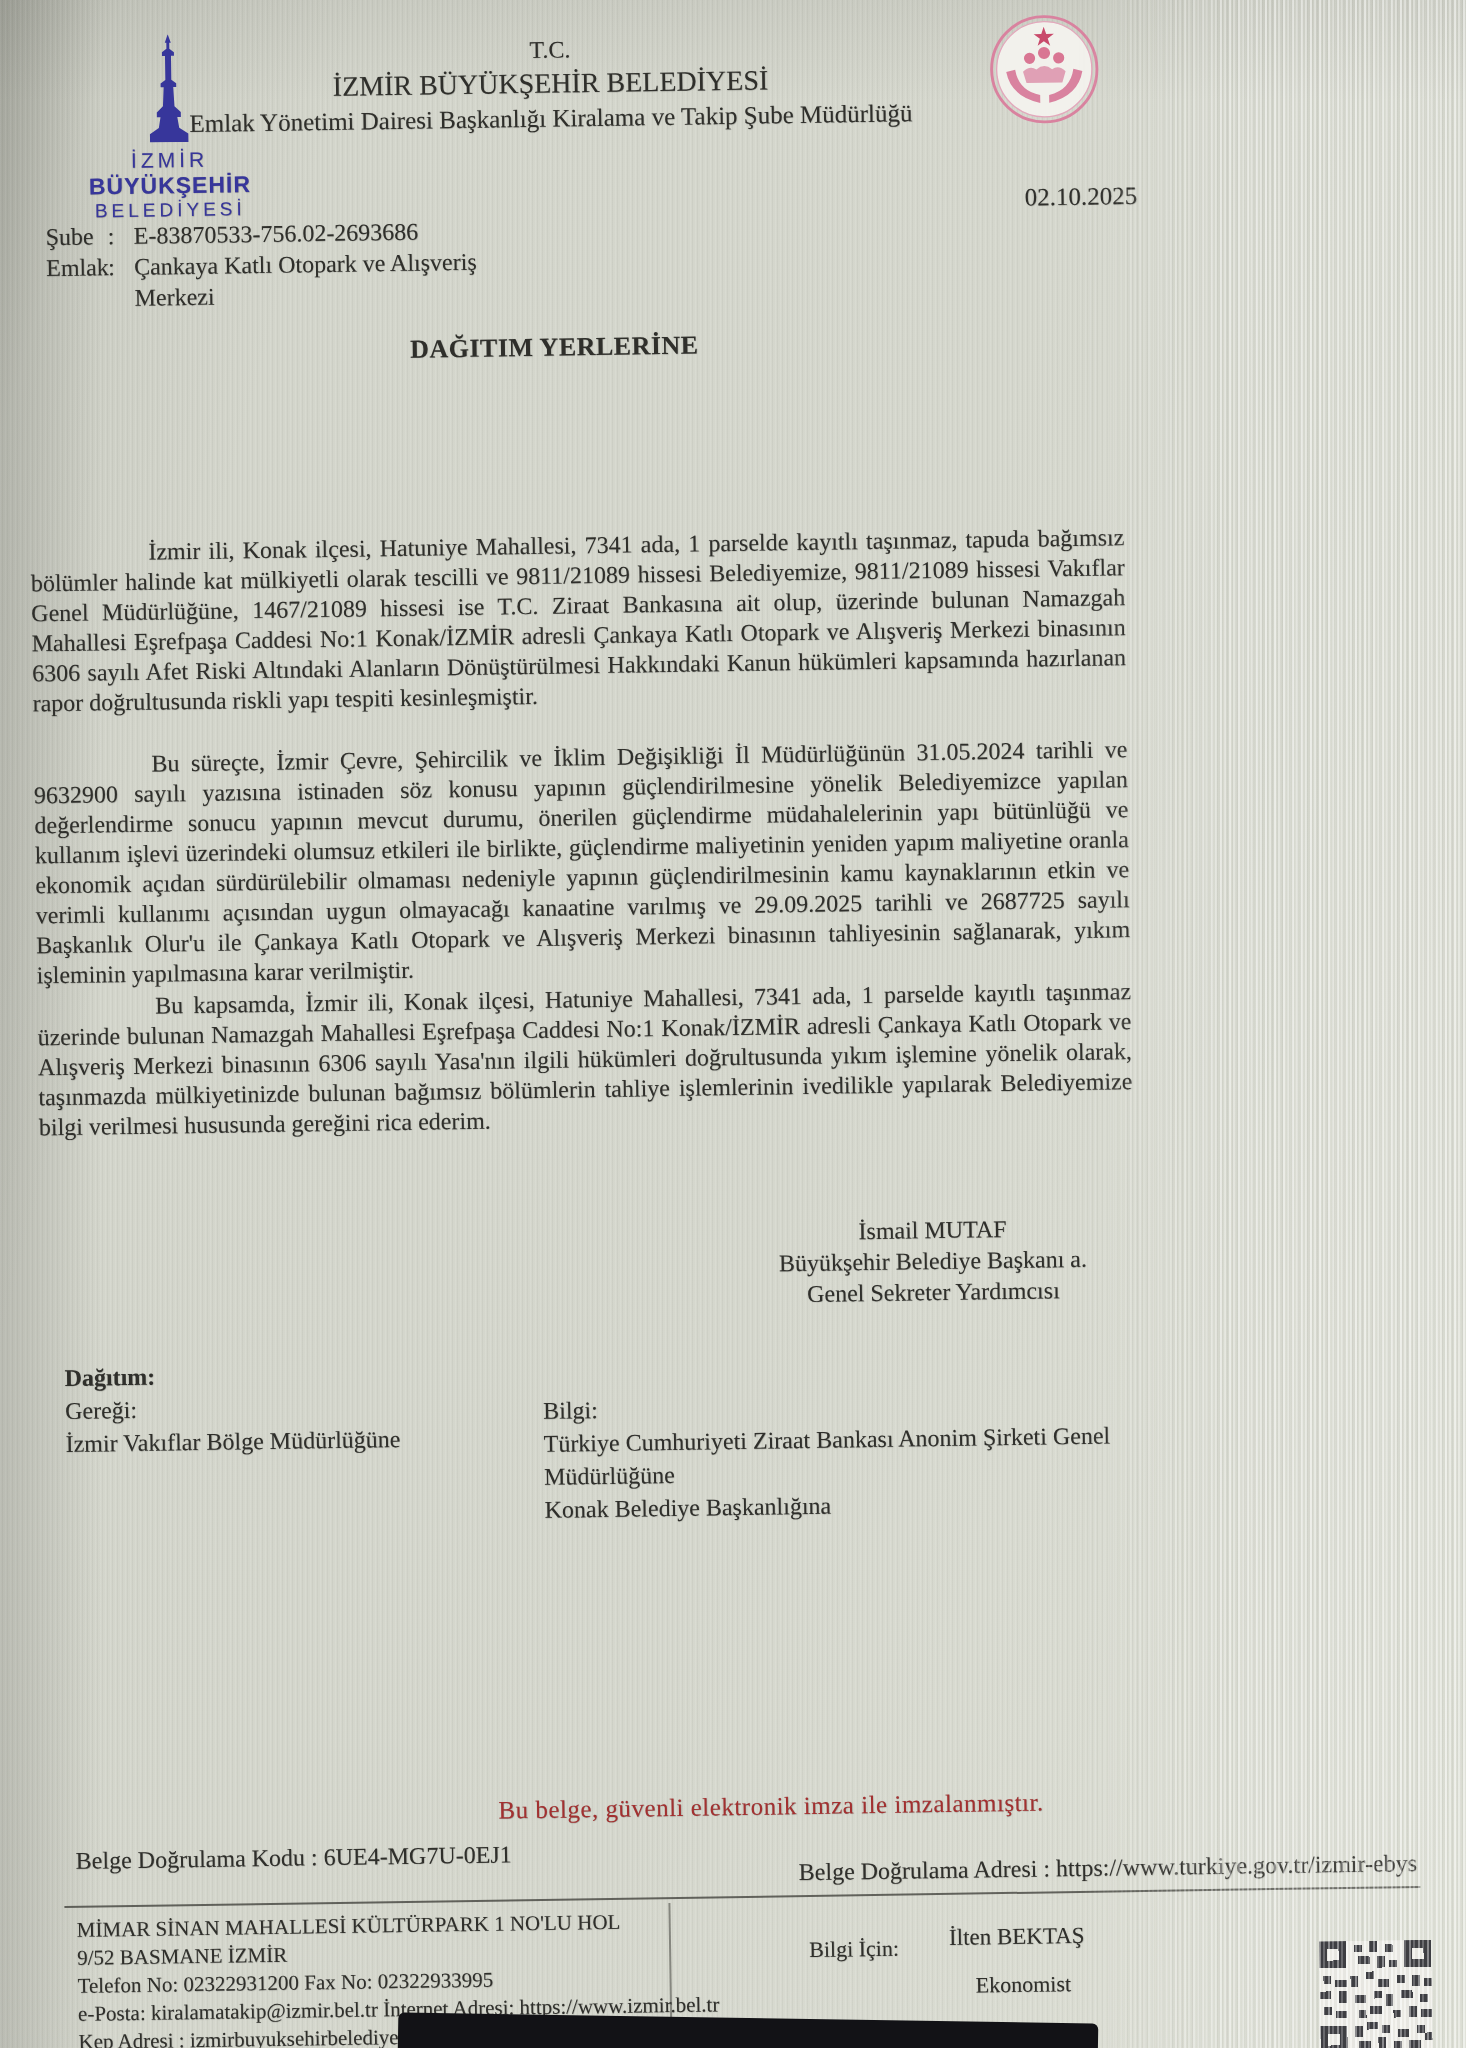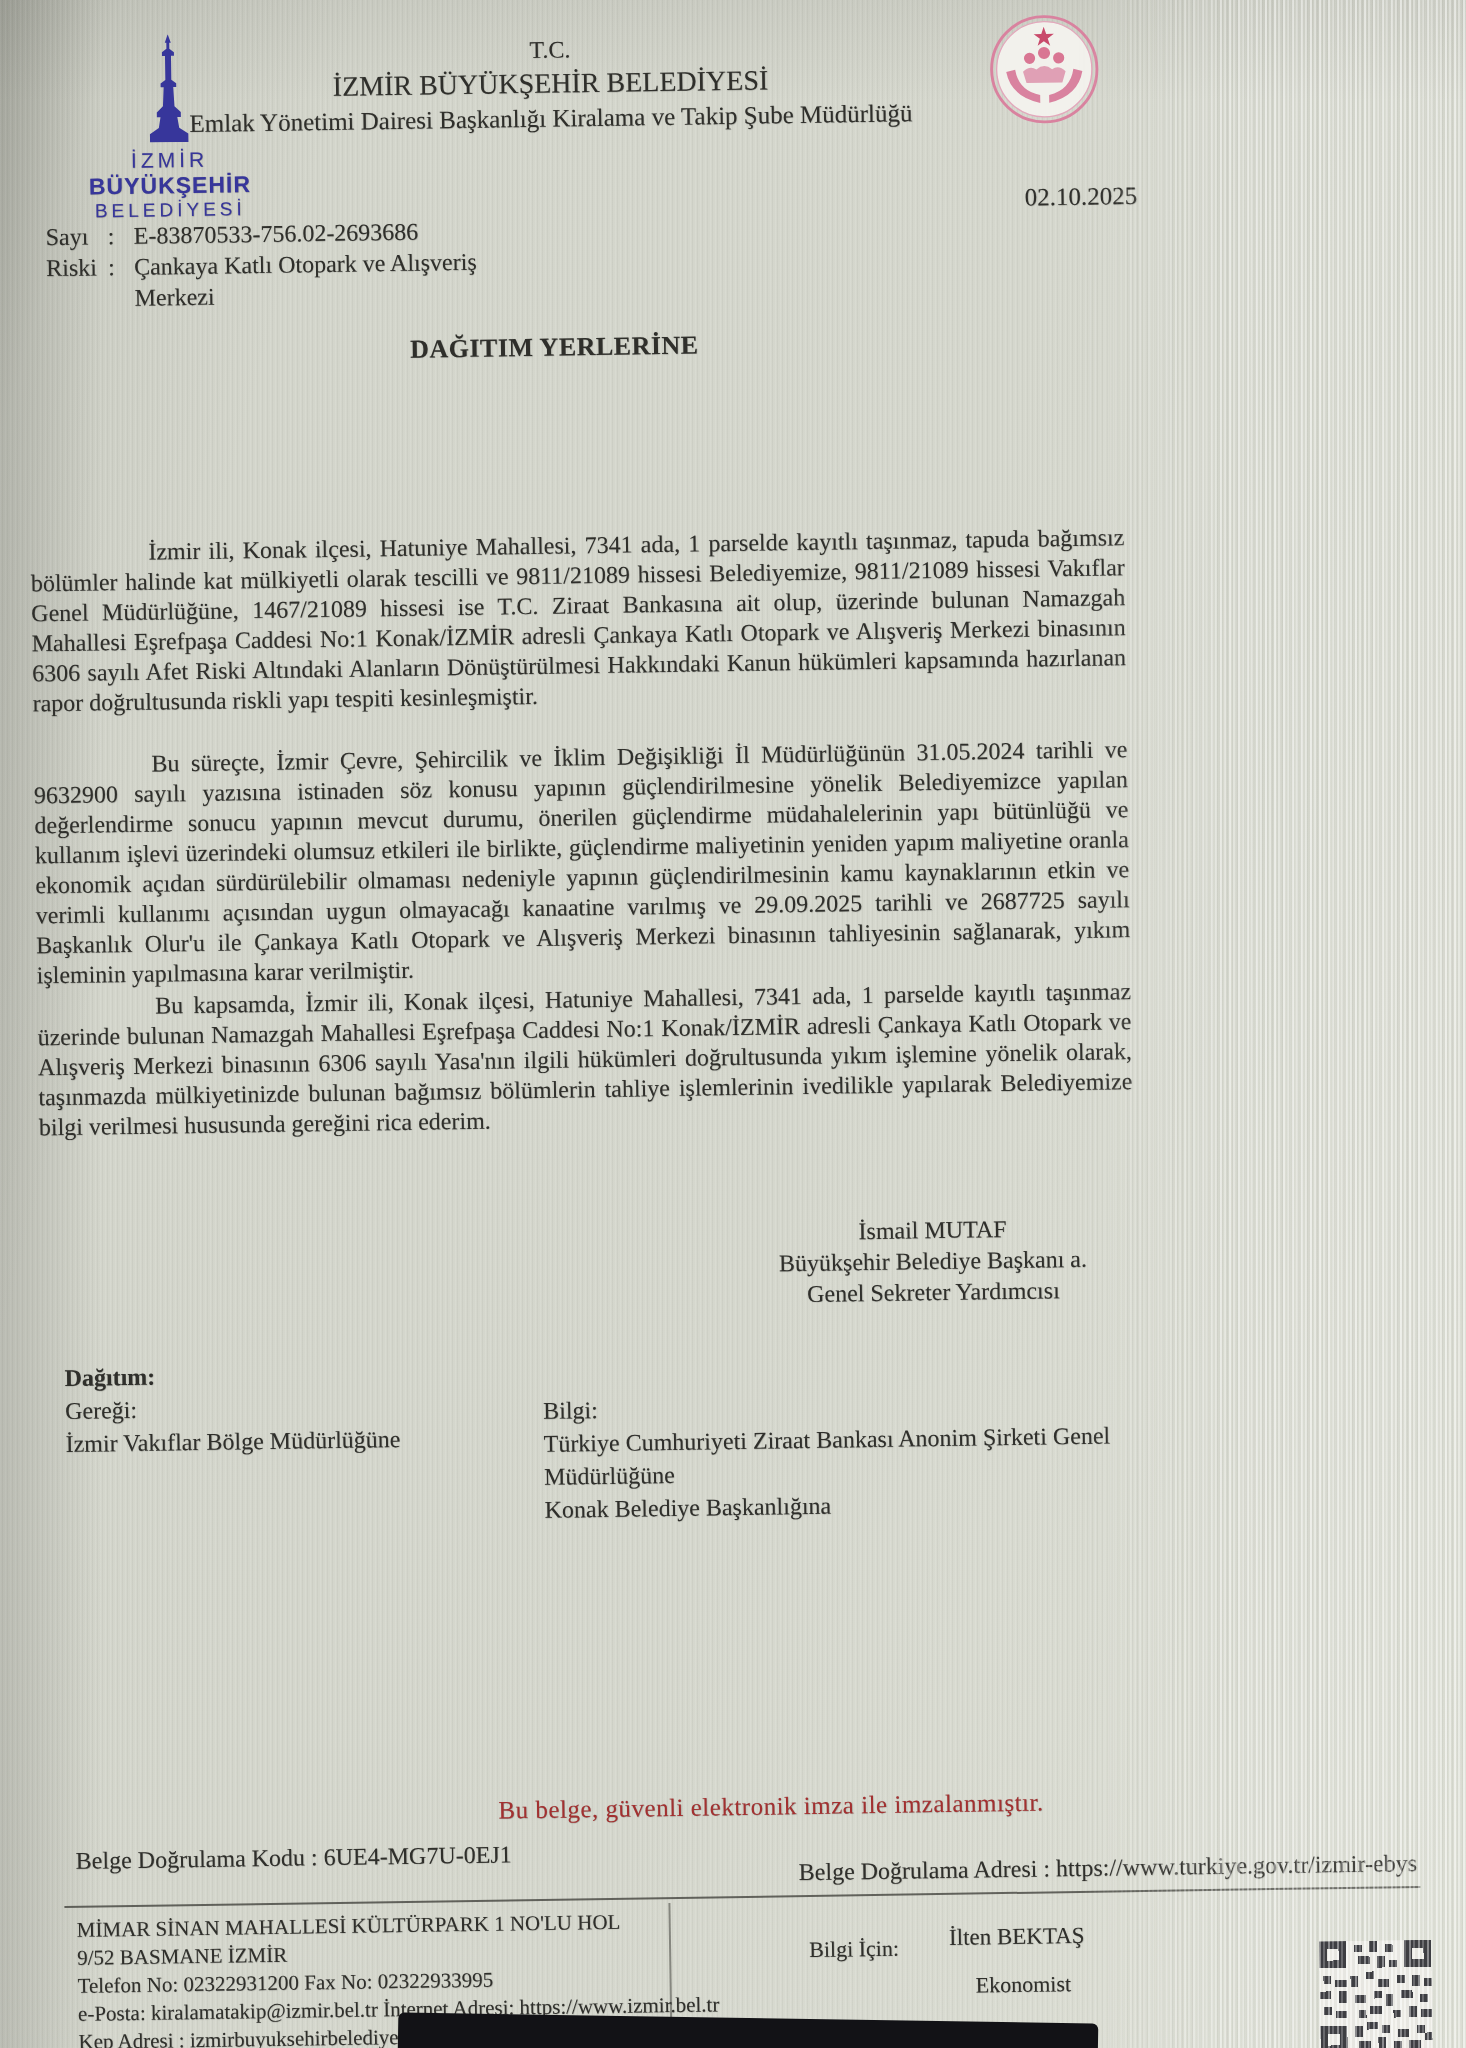--- a/index.html
+++ b/index.html
@@ -118,26 +118,26 @@
         <path d="M31,52 Q37,46 43,50 Q50,44 57,50 Q63,46 69,52 L66,62 L34,62 Z" fill="#e0a0b5"></path>
         <path d="M16,52 Q20,74 46,80 L46,73 Q27,69 24,50 Z" fill="#d9829f"></path>
         <path d="M84,52 Q80,74 54,80 L54,73 Q73,69 76,50 Z" fill="#d9829f"></path>
       </svg>
     </div>
 
     <div class="doc date">02.10.2025</div>
 
     <div class="doc meta">
       <div class="row">
-        <span class="lab">Sayı</span>
+        <span class="lab">Şube</span>
         <span class="col">:</span>
         <span>E-83870533-756.02-2693686</span>
       </div>
       <div class="row">
-        <span class="lab">Riski</span>
+        <span class="lab">Emlak</span>
         <span class="col">:</span>
         <span class="val">Çankaya Katlı Otopark ve Alışveriş Merkezi</span>
       </div>
     </div>
 
     <div class="doc heading">DAĞITIM YERLERİNE</div>
 
     <div class="doc para p1">İzmir ili, Konak ilçesi, Hatuniye Mahallesi, 7341 ada, 1 parselde kayıtlı taşınmaz, tapuda bağımsız bölümler halinde kat mülkiyetli olarak tescilli ve 9811/21089 hissesi Belediyemize, 9811/21089 hissesi Vakıflar Genel Müdürlüğüne, 1467/21089 hissesi ise T.C. Ziraat Bankasına ait olup, üzerinde bulunan Namazgah Mahallesi Eşrefpaşa Caddesi No:1 Konak/İZMİR adresli Çankaya Katlı Otopark ve Alışveriş Merkezi binasının 6306 sayılı Afet Riski Altındaki Alanların Dönüştürülmesi Hakkındaki Kanun hükümleri kapsamında hazırlanan rapor doğrultusunda riskli yapı tespiti kesinleşmiştir.</div>
     <div class="doc para p2">Bu süreçte, İzmir Çevre, Şehircilik ve İklim Değişikliği İl Müdürlüğünün 31.05.2024 tarihli ve 9632900 sayılı yazısına istinaden söz konusu yapının güçlendirilmesine yönelik Belediyemizce yapılan değerlendirme sonucu yapının mevcut durumu, önerilen güçlendirme müdahalelerinin yapı bütünlüğü ve kullanım işlevi üzerindeki olumsuz etkileri ile birlikte, güçlendirme maliyetinin yeniden yapım maliyetine oranla ekonomik açıdan sürdürülebilir olmaması nedeniyle yapının güçlendirilmesinin kamu kaynaklarının etkin ve verimli kullanımı açısından uygun olmayacağı kanaatine varılmış ve 29.09.2025 tarihli ve 2687725 sayılı Başkanlık Olur'u ile Çankaya Katlı Otopark ve Alışveriş Merkezi binasının tahliyesinin sağlanarak, yıkım işleminin yapılmasına karar verilmiştir.</div>
     <div class="doc para p3">Bu kapsamda, İzmir ili, Konak ilçesi, Hatuniye Mahallesi, 7341 ada, 1 parselde kayıtlı taşınmaz üzerinde bulunan Namazgah Mahallesi Eşrefpaşa Caddesi No:1 Konak/İZMİR adresli Çankaya Katlı Otopark ve Alışveriş Merkezi binasının 6306 sayılı Yasa'nın ilgili hükümleri doğrultusunda yıkım işlemine yönelik olarak, taşınmazda mülkiyetinizde bulunan bağımsız bölümlerin tahliye işlemlerinin ivedilikle yapılarak Belediyemize bilgi verilmesi hususunda gereğini rica ederim.</div>

